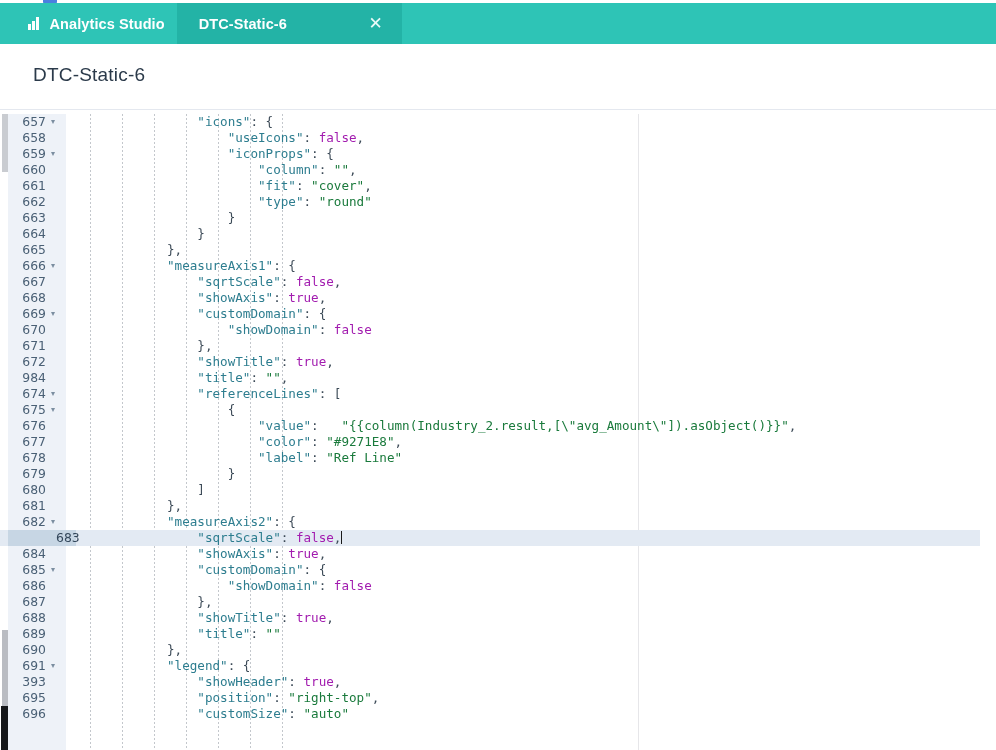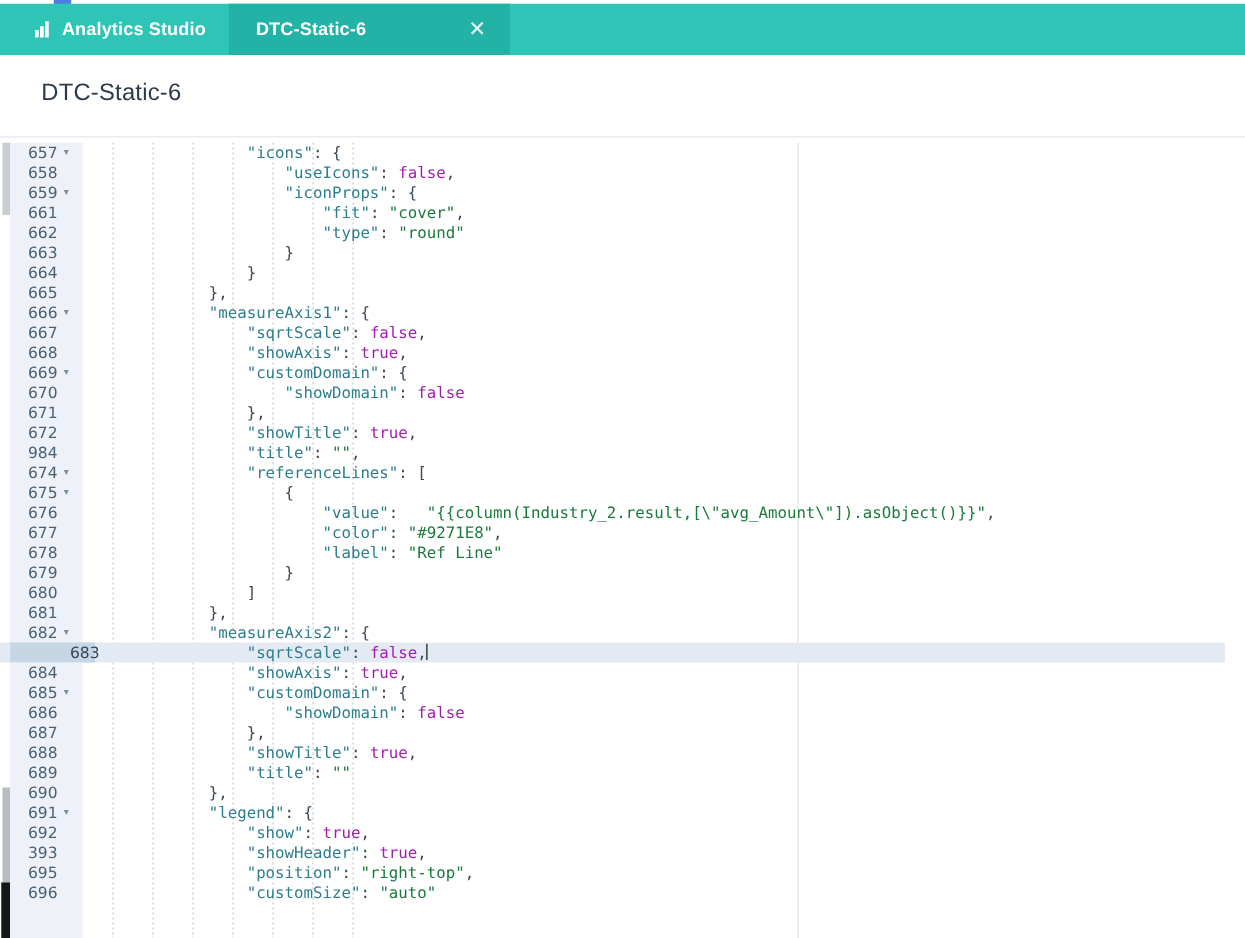--- a/index.html
+++ b/index.html
@@ -43,21 +43,21 @@
     align-items: center;
     box-sizing: border-box;
     color: #ffffff;
     font-size: 14.5px;
     font-weight: bold;
     letter-spacing: .1px;
     white-space: nowrap;
     user-select: none;
   }
   #tab-app {
-    padding: 0 18px 0 28px;
+    padding: 0 12px 0 28px;
     gap: 11px;
   }
   #tab-doc {
     background: #23b3a6;
     padding: 0 0 0 22px;
     min-width: 225px;
     justify-content: space-between;
   }
   #tab-doc-label { flex: 0 0 auto; }
   #tab-close {
@@ -284,20 +284,21 @@
       <div class="indent-guide" style="left: 218px;"></div>
       <div class="indent-guide" style="left: 250px;"></div>
       <div class="indent-guide" style="left: 282px;"></div>
     </div>
   <div id="ruler" style="left: 638px;"></div>
 
   <div id="code-area">
       <div class="line"><span class="num">657</span><span class="fold">▾</span><span class="txt"><span class="p">                </span><span class="k">"icons"</span><span class="p">: {</span></span></div>
       <div class="line"><span class="num">658</span><span class="fold"></span><span class="txt"><span class="p">                    </span><span class="k">"useIcons"</span><span class="p">: </span><span class="b">false</span><span class="p">,</span></span></div>
       <div class="line"><span class="num">659</span><span class="fold">▾</span><span class="txt"><span class="p">                    </span><span class="k">"iconProps"</span><span class="p">: {</span></span></div>
+      <div class="line"><span class="num">660</span><span class="fold"></span><span class="txt"><span class="p">                        </span><span class="k">"column"</span><span class="p">: </span><span class="s">""</span><span class="p">,</span></span></div>
       <div class="line"><span class="num">661</span><span class="fold"></span><span class="txt"><span class="p">                        </span><span class="k">"fit"</span><span class="p">: </span><span class="s">"cover"</span><span class="p">,</span></span></div>
       <div class="line"><span class="num">662</span><span class="fold"></span><span class="txt"><span class="p">                        </span><span class="k">"type"</span><span class="p">: </span><span class="s">"round"</span></span></div>
       <div class="line"><span class="num">663</span><span class="fold"></span><span class="txt"><span class="p">                    </span><span class="p">}</span></span></div>
       <div class="line"><span class="num">664</span><span class="fold"></span><span class="txt"><span class="p">                </span><span class="p">}</span></span></div>
       <div class="line"><span class="num">665</span><span class="fold"></span><span class="txt"><span class="p">            </span><span class="p">},</span></span></div>
       <div class="line"><span class="num">666</span><span class="fold">▾</span><span class="txt"><span class="p">            </span><span class="k">"measureAxis1"</span><span class="p">: {</span></span></div>
       <div class="line"><span class="num">667</span><span class="fold"></span><span class="txt"><span class="p">                </span><span class="k">"sqrtScale"</span><span class="p">: </span><span class="b">false</span><span class="p">,</span></span></div>
       <div class="line"><span class="num">668</span><span class="fold"></span><span class="txt"><span class="p">                </span><span class="k">"showAxis"</span><span class="p">: </span><span class="b">true</span><span class="p">,</span></span></div>
       <div class="line"><span class="num">669</span><span class="fold">▾</span><span class="txt"><span class="p">                </span><span class="k">"customDomain"</span><span class="p">: {</span></span></div>
       <div class="line"><span class="num">670</span><span class="fold"></span><span class="txt"><span class="p">                    </span><span class="k">"showDomain"</span><span class="p">: </span><span class="b">false</span></span></div>
@@ -315,18 +316,17 @@
       <div class="line"><span class="num">682</span><span class="fold">▾</span><span class="txt"><span class="p">            </span><span class="k">"measureAxis2"</span><span class="p">: {</span></span></div>
       <div class="line active"><span class="num">683</span><span class="fold"></span><span class="txt"><span class="p">                </span><span class="k">"sqrtScale"</span><span class="p">: </span><span class="b">false</span><span class="p">,</span><span class="caret"></span></span></div>
       <div class="line"><span class="num">684</span><span class="fold"></span><span class="txt"><span class="p">                </span><span class="k">"showAxis"</span><span class="p">: </span><span class="b">true</span><span class="p">,</span></span></div>
       <div class="line"><span class="num">685</span><span class="fold">▾</span><span class="txt"><span class="p">                </span><span class="k">"customDomain"</span><span class="p">: {</span></span></div>
       <div class="line"><span class="num">686</span><span class="fold"></span><span class="txt"><span class="p">                    </span><span class="k">"showDomain"</span><span class="p">: </span><span class="b">false</span></span></div>
       <div class="line"><span class="num">687</span><span class="fold"></span><span class="txt"><span class="p">                </span><span class="p">},</span></span></div>
       <div class="line"><span class="num">688</span><span class="fold"></span><span class="txt"><span class="p">                </span><span class="k">"showTitle"</span><span class="p">: </span><span class="b">true</span><span class="p">,</span></span></div>
       <div class="line"><span class="num">689</span><span class="fold"></span><span class="txt"><span class="p">                </span><span class="k">"title"</span><span class="p">: </span><span class="s">""</span></span></div>
       <div class="line"><span class="num">690</span><span class="fold"></span><span class="txt"><span class="p">            </span><span class="p">},</span></span></div>
       <div class="line"><span class="num">691</span><span class="fold">▾</span><span class="txt"><span class="p">            </span><span class="k">"legend"</span><span class="p">: {</span></span></div>
-      <div class="line"><span class="num">692</span><span class="fold"></span><span class="txt"><span class="p">                </span><span class="k">"show"</span><span class="p">: </span><span class="b">true</span><span class="p">,</span></span></div>
       <div class="line"><span class="num">393</span><span class="fold"></span><span class="txt"><span class="p">                </span><span class="k">"showHeader"</span><span class="p">: </span><span class="b">true</span><span class="p">,</span></span></div>
       <div class="line"><span class="num">695</span><span class="fold"></span><span class="txt"><span class="p">                </span><span class="k">"position"</span><span class="p">: </span><span class="s">"right-top"</span><span class="p">,</span></span></div>
       <div class="line"><span class="num">696</span><span class="fold"></span><span class="txt"><span class="p">                </span><span class="k">"customSize"</span><span class="p">: </span><span class="s">"auto"</span></span></div>
     </div>
 </div>
 
 </body></html>

